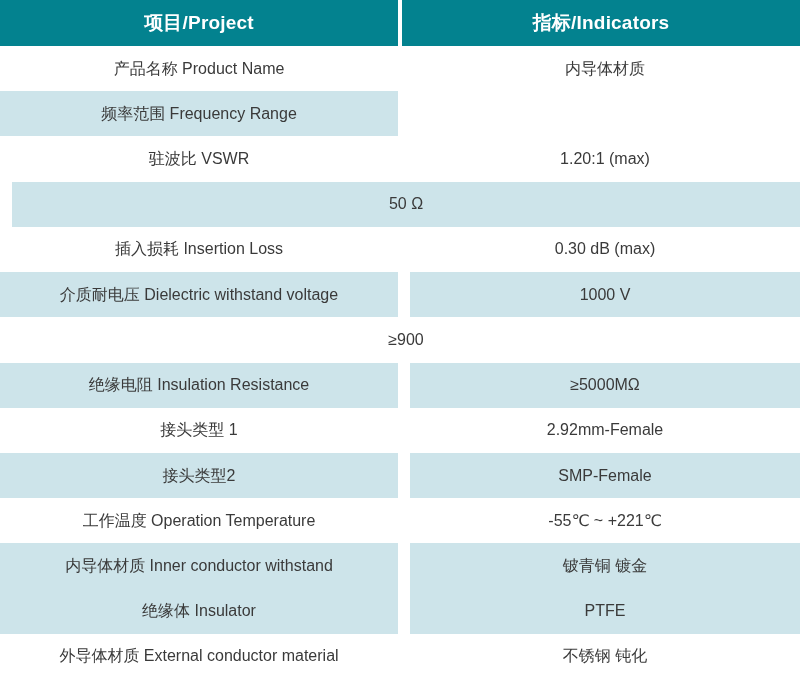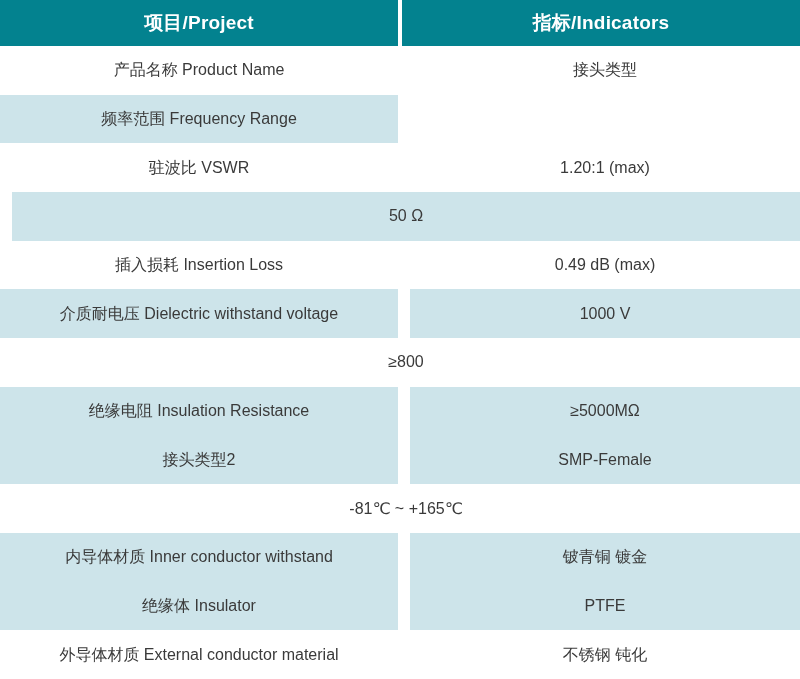--- a/index.html
+++ b/index.html
@@ -95,62 +95,68 @@
   <div class="spec-head">
     <div class="cell col-project">项目/Project</div>
     <div class="cell col-gap"></div>
     <div class="cell col-indicator">指标/Indicators</div>
   </div>
 
   <div class="spec-body">
       <div class="spec-row odd">
         <div class="cell col-project">产品名称 Product Name</div>
         <div class="cell col-gap"></div>
-        <div class="cell col-indicator">接头类型</div>
+        <div class="cell col-indicator">内导体材质</div>
       </div>
       <div class="spec-row even">
         <div class="cell col-project">频率范围 Frequency Range</div>
         <div class="cell col-gap"></div>
       </div>
       <div class="spec-row odd">
         <div class="cell col-project">驻波比 VSWR</div>
         <div class="cell col-gap"></div>
         <div class="cell col-indicator">1.20:1 (max)</div>
       </div>
       <div class="spec-row even">
         <div class="cell col-gap"></div>
         <div class="cell col-indicator">50 Ω</div>
       </div>
       <div class="spec-row odd">
         <div class="cell col-project">插入损耗 Insertion Loss</div>
         <div class="cell col-gap"></div>
-        <div class="cell col-indicator">0.49 dB (max)</div>
+        <div class="cell col-indicator">0.30 dB (max)</div>
       </div>
       <div class="spec-row even">
         <div class="cell col-project">介质耐电压 Dielectric withstand voltage</div>
         <div class="cell col-gap"></div>
         <div class="cell col-indicator">1000 V</div>
       </div>
       <div class="spec-row odd">
         <div class="cell col-gap"></div>
-        <div class="cell col-indicator">≥800</div>
+        <div class="cell col-indicator">≥900</div>
       </div>
       <div class="spec-row even">
         <div class="cell col-project">绝缘电阻 Insulation Resistance</div>
         <div class="cell col-gap"></div>
         <div class="cell col-indicator">≥5000MΩ</div>
+      </div>
+      <div class="spec-row odd">
+        <div class="cell col-project">接头类型 1</div>
+        <div class="cell col-gap"></div>
+        <div class="cell col-indicator">2.92mm-Female</div>
       </div>
       <div class="spec-row even">
         <div class="cell col-project">接头类型2</div>
         <div class="cell col-gap"></div>
         <div class="cell col-indicator">SMP-Female</div>
       </div>
       <div class="spec-row odd">
+        <div class="cell col-project">工作温度 Operation Temperature</div>
         <div class="cell col-gap"></div>
-        <div class="cell col-indicator">-81℃ ~ +165℃</div>
+        <div class="cell col-indicator">-55℃ ~ +221℃</div>
       </div>
       <div class="spec-row even">
         <div class="cell col-project">内导体材质 Inner conductor withstand</div>
         <div class="cell col-gap"></div>
         <div class="cell col-indicator">铍青铜 镀金</div>
       </div>
       <div class="spec-row even">
         <div class="cell col-project">绝缘体 Insulator</div>
         <div class="cell col-gap"></div>
         <div class="cell col-indicator">PTFE</div>

